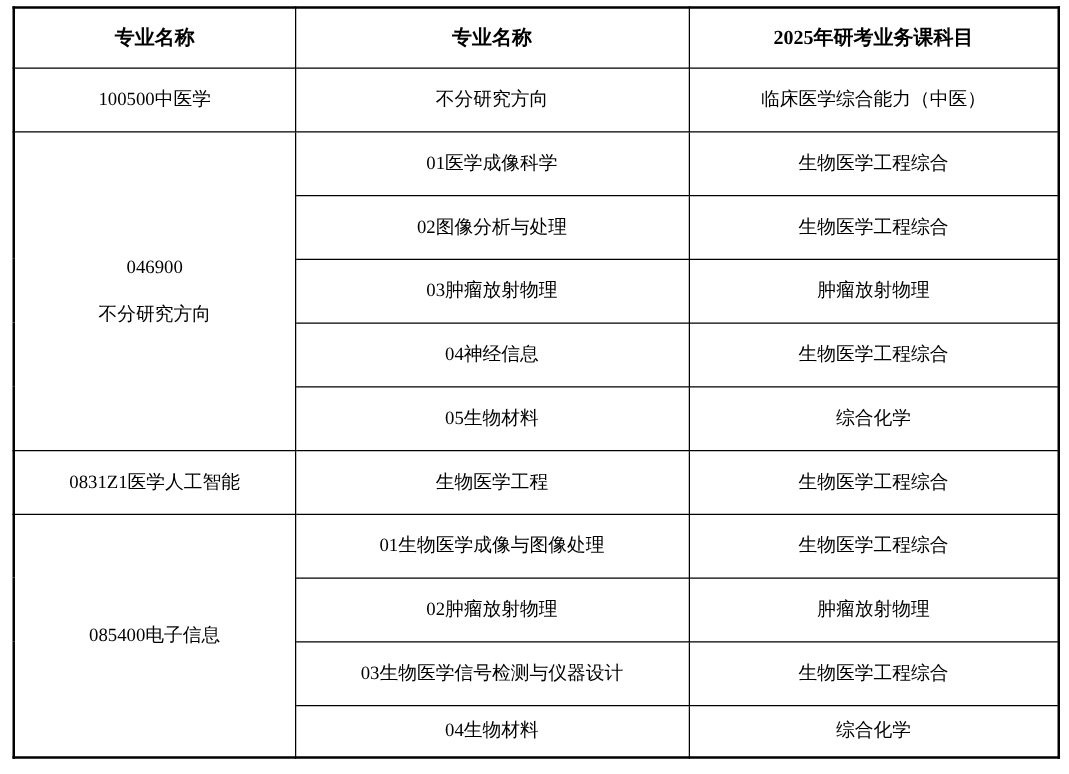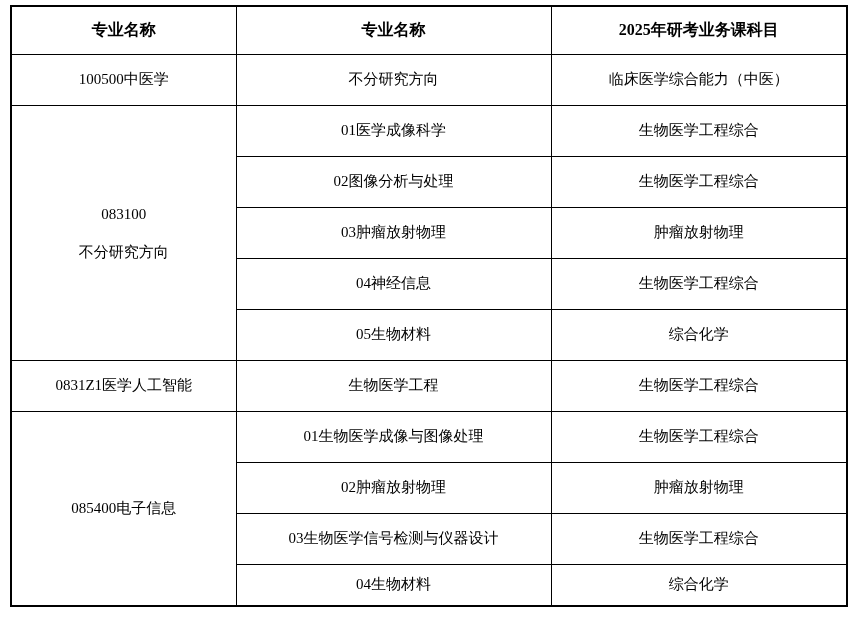--- a/index.html
+++ b/index.html
@@ -71,21 +71,21 @@
     <tbody>
 
       <tr>
         <td>100500中医学</td>
         <td>不分研究方向</td>
         <td>临床医学综合能力（中医）</td>
       </tr>
 
       <tr>
         <td rowspan="5">
-          <span class="mline">083100</span>
+          <span class="mline">046900</span>
           <span class="mline">不分研究方向</span>
         </td>
         <td>01医学成像科学</td>
         <td>生物医学工程综合</td>
       </tr>
       <tr>
         <td>02图像分析与处理</td>
         <td>生物医学工程综合</td>
       </tr>
       <tr>

